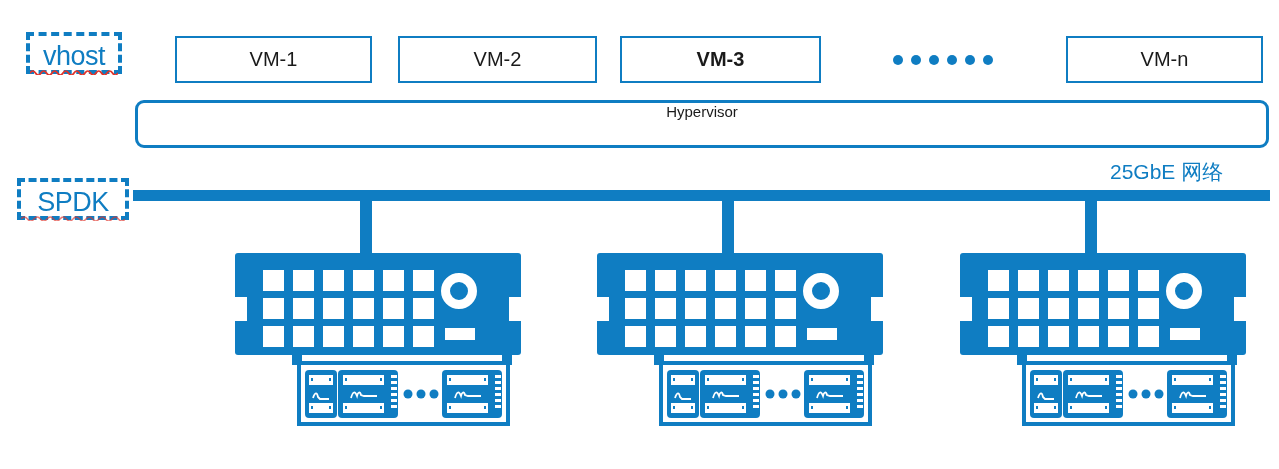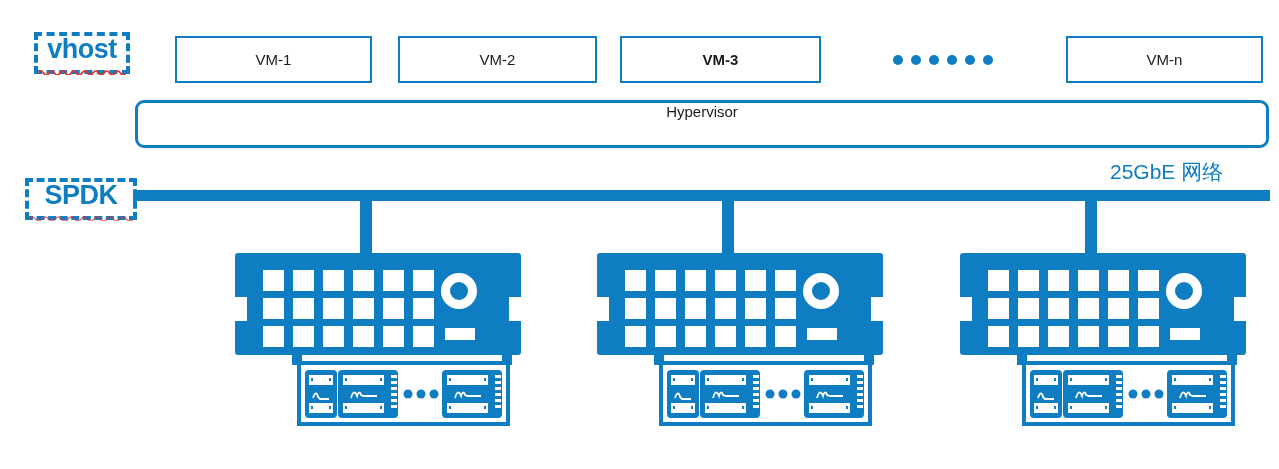--- a/index.html
+++ b/index.html
@@ -10,35 +10,34 @@
   }
   *{margin:0;padding:0;box-sizing:border-box;}
   html,body{background:var(--bg);}
   body{font-family:"Liberation Sans",sans-serif;}
   .canvas{
     position:relative;width:1279px;height:469px;background:var(--bg);overflow:hidden;
   }
   
   .label-box{
     position:absolute;border:4px dashed var(--accent);
-    display:flex;align-items:flex-start;justify-content:center;
-    color:var(--accent);font-weight:bold;letter-spacing:-0.5px;
+    display:flex;align-items:flex-end;justify-content:center;
+    color:var(--accent);font-weight:normal;letter-spacing:-0.5px;
     background:var(--bg);
-    margin-left:8px;
   }
   .label-text{position:relative;line-height:1;}
   .squiggle{position:absolute;left:0;bottom:-5px;width:100%;height:6px;}
   .vhost{left:26px;top:32px;width:96px;height:42px;font-size:27px;}
   .rdma{left:17px;top:178px;width:112px;height:42px;font-size:27px;}
   .spdk{left:27px;top:346px;width:95px;height:42px;font-size:27px;}
   
   .vm-box{
     position:absolute;top:36px;height:47px;border:2px solid var(--accent);
     background:var(--bg);display:flex;align-items:center;justify-content:center;
-    font-size:15px;color:var(--text);
+    font-size:20px;color:var(--text);
   }
   .vm-1{left:175px;width:197px;}
   .vm-2{left:398px;width:199px;}
   .vm-3{left:620px;width:201px;font-weight:bold;}
   .vm-n{left:1066px;width:197px;}
   .vm-ellipsis{position:absolute;left:893px;top:55px;display:flex;gap:8px;}
   .dot{width:10px;height:10px;border-radius:50%;background:var(--accent);display:inline-block;}
   
   .hypervisor{
     position:absolute;left:135px;top:100px;width:1134px;height:48px;

